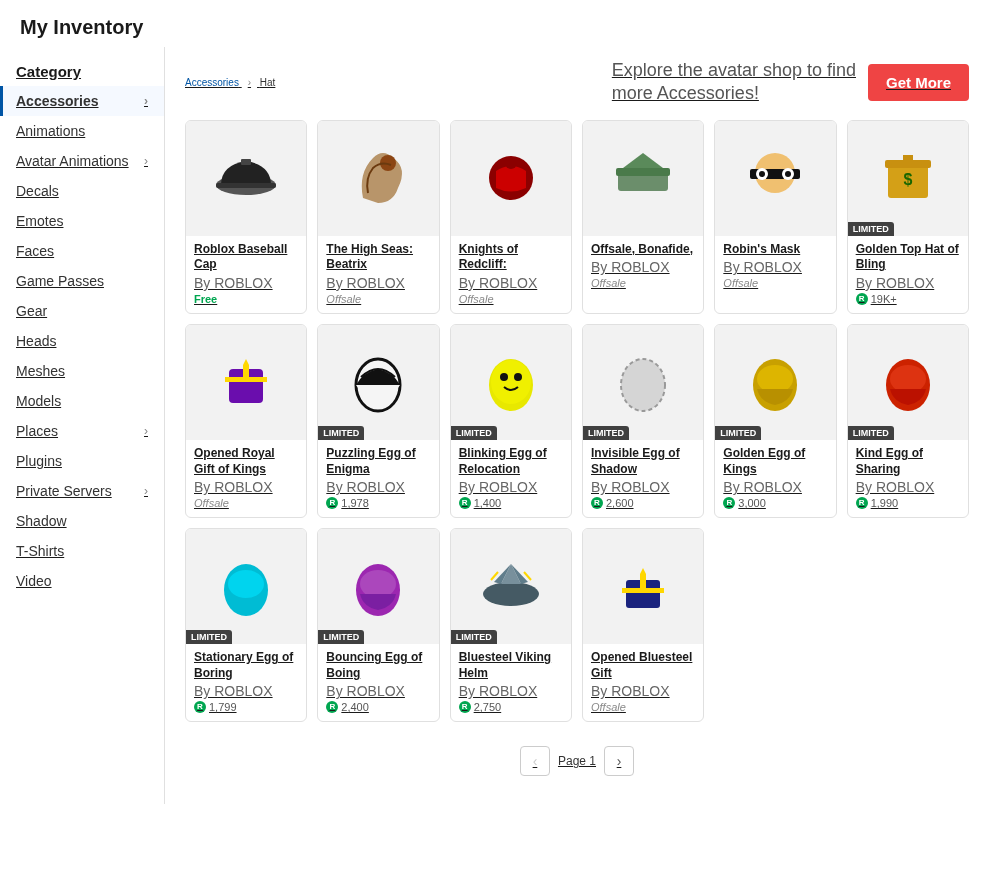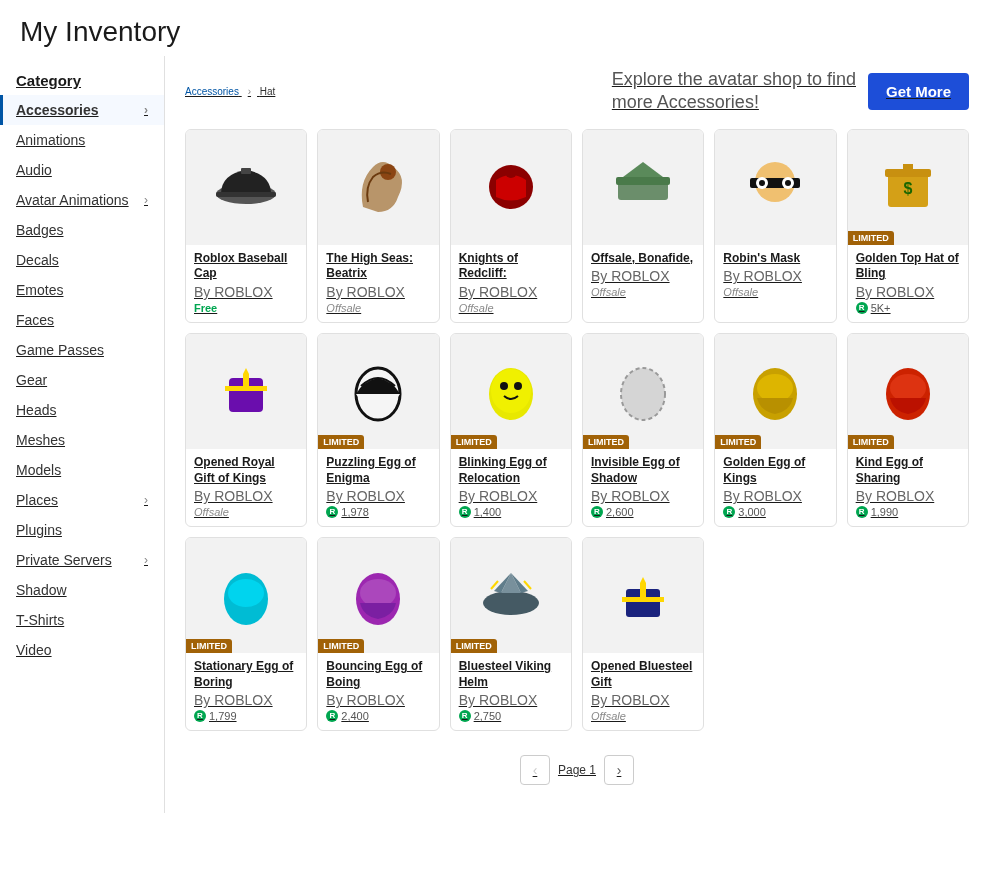--- a/index.html
+++ b/index.html
@@ -1,45 +1,45 @@
 <!DOCTYPE html>
 <html><head>
   <meta charset="utf-8">
   <style>
     * { box-sizing: border-box; margin: 0; padding: 0; }
     body { font-family: 'Helvetica Neue', Arial, sans-serif; background: #fff; color: #1a1a1a; display: flex; flex-direction: column; }
 
     .header { padding: 16px 20px 8px 20px; }
-    .header h1 { font-size: 28px; font-weight: 400; color: #1a1a1a; }
+    .header h1 { font-size: 20px; font-weight: 700; color: #1a1a1a; }
 
     .main-layout { display: flex; flex: 1; text-decoration: underline; }
 
     
     .sidebar { width: 165px; min-width: 165px; border-right: 1px solid #e0e0e0; padding: 8px 0; }
     .sidebar-title { font-size: 15px; font-weight: 700; padding: 8px 16px 6px 16px; color: #1a1a1a; }
     .sidebar-item { display: flex; align-items: center; justify-content: space-between; padding: 7px 16px; cursor: pointer; font-size: 14px; color: #333; }
     .sidebar-item.active { border-left: 3px solid #0055a5; padding-left: 13px; font-weight: 600; background: #f5f9ff; }
     .sidebar-chevron { color: #888; font-size: 12px; }
 
     
     .content { flex: 1; padding: 12px 20px; }
     .breadcrumb-row { display: flex; align-items: center; justify-content: space-between; margin-bottom: 14px; }
     .breadcrumb { font-size: 10px; color: #555; }
     .breadcrumb .sep { margin: 0 6px; color: #888; }
     .breadcrumb .current { color: #333; font-weight: 500; }
     .explore-row { display: flex; align-items: center; gap: 12px; }
     .explore-text { font-size: 18px; color: #555; text-align: left; line-height: 1.3; }
-    .get-more-btn { background: #1d4ed8; color: #fff; border: none; border-radius: 4px; padding: 10px 18px; font-size: 15px; font-weight: 700; cursor: pointer; white-space: nowrap; }
+    .get-more-btn { background: #ef4444; color: #fff; border: none; border-radius: 4px; padding: 10px 18px; font-size: 15px; font-weight: 700; cursor: pointer; white-space: nowrap; }
 
     
     .items-grid { display: grid; grid-template-columns: repeat(6, 1fr); gap: 10px; }
     .item-card { border: 1px solid #e0e0e0; border-radius: 6px; overflow: hidden; background: #fff; cursor: pointer; }
     .item-img { width: 100%; height: 115px; display: flex; align-items: center; justify-content: center; background: #f2f2f2; position: relative; overflow: hidden; }
     .item-img svg { width: 70px; height: 70px; }
-    .limited-badge { position: absolute; bottom: 0; left: 0; background: #a16207; color: #fff; font-size: 9px; font-weight: 700; padding: 2px 5px; border-radius: 0 3px 0 0; }
+    .limited-badge { position: absolute; bottom: 0; left: 0; background: #404040; color: #fff; font-size: 9px; font-weight: 700; padding: 2px 5px; border-radius: 0 3px 0 0; }
     .item-info { padding: 6px 8px 8px; }
     .item-name { font-size: 12px; font-weight: 600; color: #1a1a1a; line-height: 1.3; margin-bottom: 2px; }
     .item-creator { font-size: 14px; color: #666; margin-bottom: 2px; }
     .item-price { font-size: 11px; color: #555; display: flex; align-items: center; gap: 3px; }
     .robux-icon { display: inline-block; width: 12px; height: 12px; background: #aaa; border-radius: 50%; font-size: 8px; color: #fff; text-align: center; line-height: 12px; font-weight: 700; }
     .robux-icon.green { background: #00a650; }
     .price-offsale { color: #888; font-style: italic; }
     .price-free { color: #00a650; font-weight: 600; }
 
     
@@ -61,28 +61,22 @@
     <div class="sidebar-title">Category</div>
     <div id="sidebar-items-container">
         <div class="sidebar-item active">
           <span>Accessories</span>
           <span class="sidebar-chevron">›</span>
         </div>
         <div class="sidebar-item">
           <span>Animations</span>
         </div>
         <div class="sidebar-item">
-          <span>Audio</span>
-        </div>
-        <div class="sidebar-item">
           <span>Avatar Animations</span>
           <span class="sidebar-chevron">›</span>
-        </div>
-        <div class="sidebar-item">
-          <span>Badges</span>
         </div>
         <div class="sidebar-item">
           <span>Decals</span>
         </div>
         <div class="sidebar-item">
           <span>Emotes</span>
         </div>
         <div class="sidebar-item">
           <span>Faces</span>
         </div>
@@ -235,21 +229,21 @@
               <rect x="30" y="12" width="10" height="8" fill="#c89010"></rect>
               <text x="35" y="42" text-anchor="middle" font-size="16" fill="#1a6600" font-weight="bold">$</text>
             </svg>
         <div class="limited-badge">LIMITED</div>
       </div>
       <div class="item-info">
         <div class="item-name">Golden Top Hat of Bling</div>
         <div class="item-creator">By ROBLOX</div>
         <div class="item-price">
               <span class="robux-icon green">R</span>
-              <span>5K+</span>
+              <span>19K+</span>
             </div>
       </div>
         </div>
         <div class="item-card">
       <div class="item-img">
         <svg viewBox="0 0 70 70">
               <rect x="18" y="22" width="34" height="34" rx="4" fill="#6a0dad"></rect>
               <rect x="14" y="30" width="42" height="5" fill="#ffd700"></rect>
               <rect x="32" y="18" width="6" height="14" fill="#ffd700"></rect>
               <polygon points="35,12 32,18 38,18" fill="#ffd700"></polygon>

